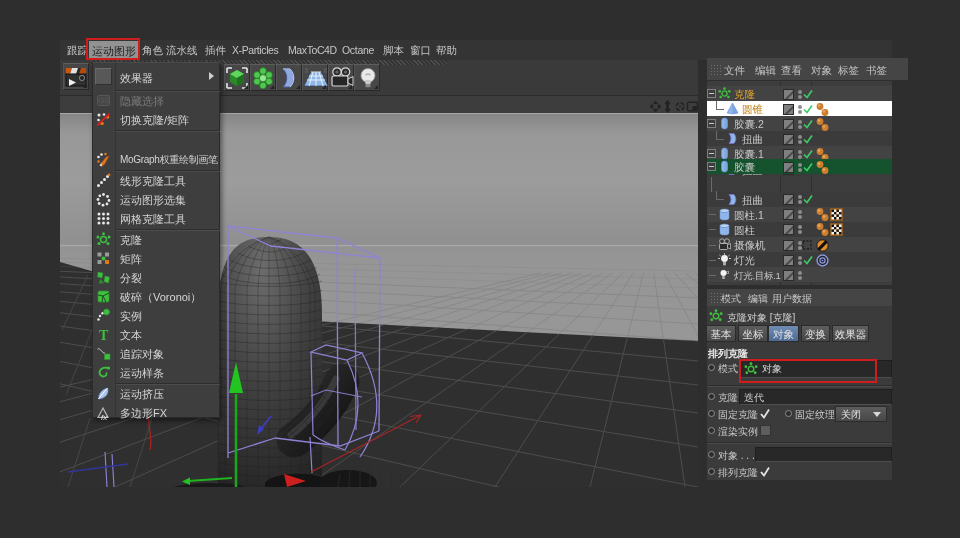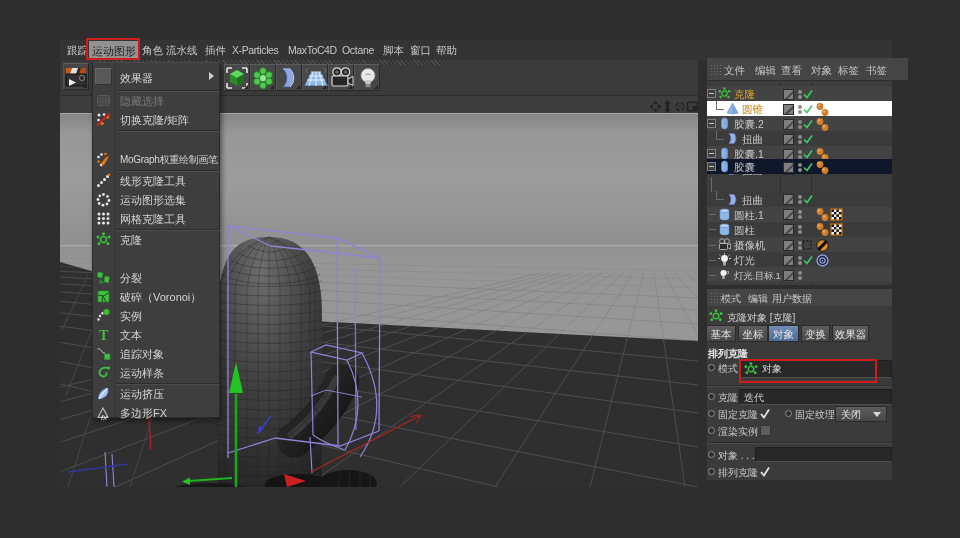--- a/index.html
+++ b/index.html
@@ -495,20 +495,32 @@
             <g fill="#3fbf3f">
               <circle cx="7.5" cy="1.8" r="1.5"></circle>
               <circle cx="13" cy="5" r="1.5"></circle>
               <circle cx="12" cy="11.5" r="1.5"></circle>
               <circle cx="3" cy="11.5" r="1.5"></circle>
               <circle cx="2" cy="5" r="1.5"></circle>
             </g>
           </svg></div>
         <span class="lb">克隆</span>
       </div>
+    <div class="mi" style="top:186px">
+        <div class="ic"><svg width="15" height="15" viewBox="0 0 15 15">
+            <g fill="#9a9a9a">
+              <rect x="1.5" y="1.5" width="4" height="4"></rect>
+              <rect x="9" y="1.5" width="4" height="4"></rect>
+              <rect x="1.5" y="9" width="4" height="4"></rect>
+            </g>
+            <rect x="9" y="9" width="4" height="4" fill="#e07818"></rect>
+            <circle cx="7.5" cy="7.5" r="2" fill="#3fbf3f"></circle>
+          </svg></div>
+        <span class="lb">矩阵</span>
+      </div>
     <div class="mi" style="top:205px">
         <div class="ic"><svg width="15" height="15" viewBox="0 0 15 15">
             <path d="M2,2 L7,3 L6,8 L1.5,7 Z" fill="#3fbf3f" stroke="#2f8f2f" stroke-width="0.5"></path>
             <path d="M9,6 L13.5,7 L12.5,13 L8,11.5 Z" fill="#3fbf3f" stroke="#2f8f2f" stroke-width="0.5"></path>
             <path d="M4,9 L8,13 L3,13.5 Z" fill="#2f8f2f"></path>
           </svg></div>
         <span class="lb">分裂</span>
       </div>
     <div class="mi" style="top:224px">
         <div class="ic"><svg width="15" height="15" viewBox="0 0 15 15">
@@ -693,21 +705,21 @@
         <span style="position:absolute;left:35px;top:2px;color:#c9c9c9">扭曲</span>
         <div style="position:absolute;left:76px;top:2.5px;width:11px;height:11px;background:#7f7f7f;border:1px solid #2a2a2a;overflow:hidden">
           <div style="position:absolute;left:-2px;top:4px;width:16px;height:1.6px;background:#4a4a4a;transform:rotate(-45deg)"></div>
         </div>
         <div style="position:absolute;left:91px;top:3.5px;width:4px;height:4px;border-radius:50%;background:#8d8d8d"></div>
         <div style="position:absolute;left:91px;top:8.5px;width:4px;height:4px;border-radius:50%;background:#8d8d8d"></div>
         <svg style="position:absolute;left:95px;top:1.5px" width="12" height="12" viewBox="0 0 12 12">
           <path d="M2,6.5 L5,9.5 L10,2.5" stroke="#3ecb66" stroke-width="1.7" fill="none"></path>
         </svg>
       </div>
-    <div class="orow" style="top:101px;background:#0f172a">
+    <div class="orow" style="top:101px;background:#14532d">
         <div style="position:absolute;left:0px;top:3.0px;width:9px;height:9px;background:#3e3e3e;border:1px solid #808080"></div>
         <div style="position:absolute;left:2px;top:7.0px;width:5px;height:1px;background:#c8c8c8"></div>
         <div style="position:absolute;left:11px;top:1px"><svg width="13" height="13" viewBox="0 0 13 13">
             <rect x="3.5" y="1" width="6" height="11" rx="3" fill="#8fb6e8" stroke="#6f96d8" stroke-width="0.6"></rect>
             <path d="M6.5,1 a3,3 0 0 1 3,3 l0,5 a3,3 0 0 1 -3,3 Z" fill="#6f96d8" opacity="0.45"></path>
           </svg></div>
         <span style="position:absolute;left:27px;top:2px;color:#c9c9c9">胶囊</span>
         <div style="position:absolute;left:76px;top:2.5px;width:11px;height:11px;background:#7f7f7f;border:1px solid #2a2a2a;overflow:hidden">
           <div style="position:absolute;left:-2px;top:4px;width:16px;height:1.6px;background:#4a4a4a;transform:rotate(-45deg)"></div>
         </div>

